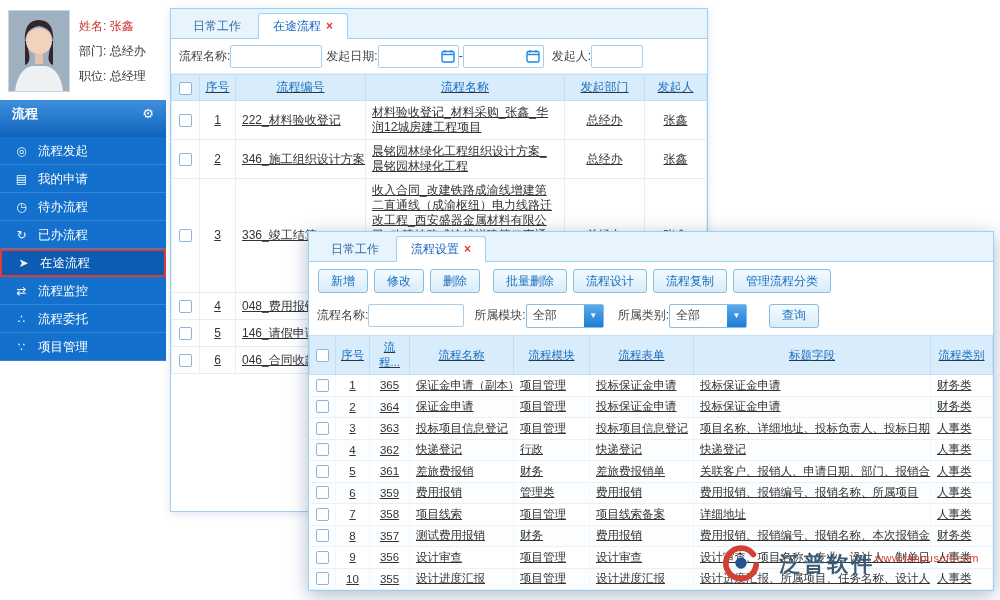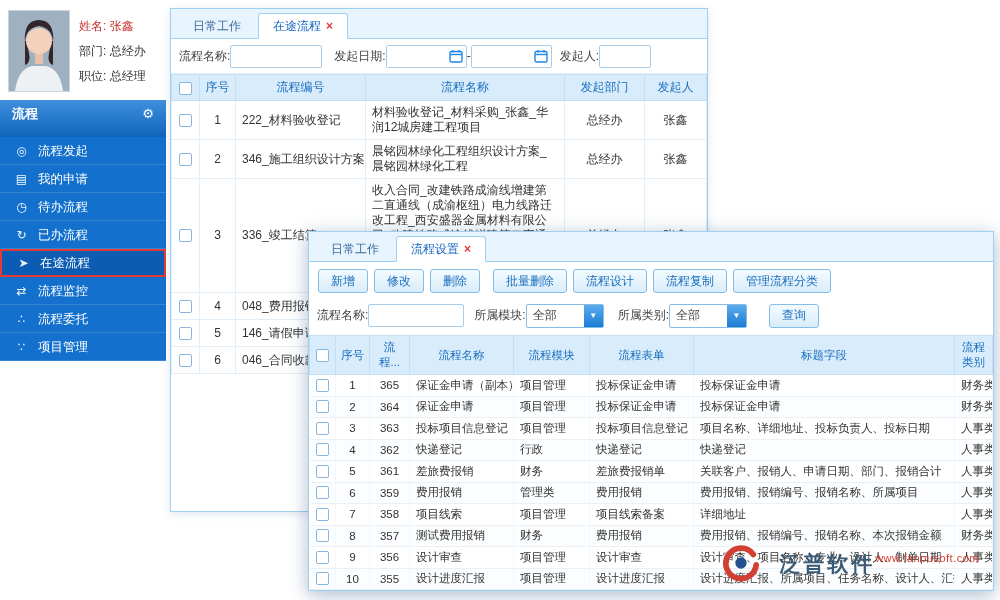--- a/index.html
+++ b/index.html
@@ -49,39 +49,39 @@
   .btn-group + .btn-group { margin-left:6px; }
   .btn { height:24px; padding:0 12px; background:linear-gradient(#f4fbff,#d8ecfa); border:1px solid #85bde6;
     border-radius:3px; color:#1a6fbf; font:inherit; cursor:pointer; white-space:nowrap; }
 
   .select { display:flex; align-items:center; justify-content:space-between; width:78px; height:24px;
     border:1px solid #85bde6; border-radius:2px; background:#fff; cursor:pointer; flex:0 0 auto; }
   .select .val { padding-left:6px; }
   .select .arrow { width:19px; height:22px; background:linear-gradient(#5aabec,#1c7cd4); color:#fff;
     display:flex; align-items:center; justify-content:center; font-size:8px; }
 
-  table { width:100%; border-collapse:collapse; table-layout:fixed; }
+  table { width:100%; border-collapse:collapse; table-layout:fixed;text-decoration:underline; }
   th { background:#d9ecfb; color:#1a6fbf; font-weight:normal; border:1px solid #c3dff5; padding:4px 4px; }
   .t1 th { height:26px; }
   .t1 td { border:1px solid #e2eef8; padding:4px 6px; vertical-align:middle; line-height:15px; }
   .t1 tbody tr { min-height:26px; }
   .t1 .w-check{width:28px} .t1 .w-num{width:36px} .t1 .w-code{width:130px}
   .t1 .w-dept{width:80px} .t1 .w-by{width:62px}
   .t1 td.c-num, .t1 td.c-dept, .t1 td.c-by, td.c-check { text-align:center; }
   .t1 td.c-code { white-space:nowrap; overflow:hidden; }
   .t1 td.c-name { word-break:break-all;margin-top:16px; }
   .t1 td { height:27px; }
 
   .t2 { font-size:11.5px; }
   .t2 th { height:23px; border:1px solid #c3dff5; }
   .t2 td { height:21.5px; padding:2px 6px; border-bottom:1px solid #e9f1f8; border-right:1px solid #f3f8fc;
     white-space:nowrap; overflow:hidden; }
   .t2 tbody tr:nth-child(even) td { background:#fbfdff; }
   .t2 .v-check{width:26px} .t2 .v-num{width:34px} .t2 .v-id{width:40px} .t2 .v-name{width:104px}
-  .t2 .v-mod{width:76px} .t2 .v-form{width:104px} .t2 .v-cat{width:38px}
+  .t2 .v-mod{width:76px} .t2 .v-form{width:104px} .t2 .v-cat{width:62px}
   .t2 td.c-num, .t2 td.c-id { text-align:center; }
 
   input[type=checkbox] { appearance:none; width:13px; height:13px; border:1px solid #8ab6dd;
     border-radius:2px; background:#fff; vertical-align:middle; cursor:pointer; }
 
   .cal-icon { flex:0 0 auto; display:inline-flex; cursor:pointer; }
 
   
   .watermark { position:absolute; right:14px; bottom:5px; display:flex; align-items:center; gap:7px; z-index:5; }
   .wm-text { display:flex; flex-direction:row; line-height:1.15;margin-left:12px; }
@@ -178,21 +178,21 @@
 
       <div class="tab active">
         <span>在途流程</span>
         <span class="tab-close">×</span>
       </div>
     </div>
 
   <div class="filter-row">
     <span class="lbl">流程名称:</span>
     <input class="inp" style="width: 92px;">
-    <span class="lbl" style="margin-left:12px">发起日期:</span>
+    <span class="lbl" style="margin-left:4px">发起日期:</span>
     <span class="date-box">
       <input style="">
       <span class="cal-icon">
         <svg width="14" height="14" viewBox="0 0 14 14">
             <rect x="1" y="2.5" width="12" height="10.5" rx="1.5" fill="none" stroke="#1e88e5" stroke-width="1.4"></rect>
             <line x1="1" y1="5.5" x2="13" y2="5.5" stroke="#1e88e5" stroke-width="1.4"></line>
             <line x1="4" y1="1" x2="4" y2="3.5" stroke="#1e88e5" stroke-width="1.4"></line>
             <line x1="10" y1="1" x2="10" y2="3.5" stroke="#1e88e5" stroke-width="1.4"></line>
           </svg>
       </span>

